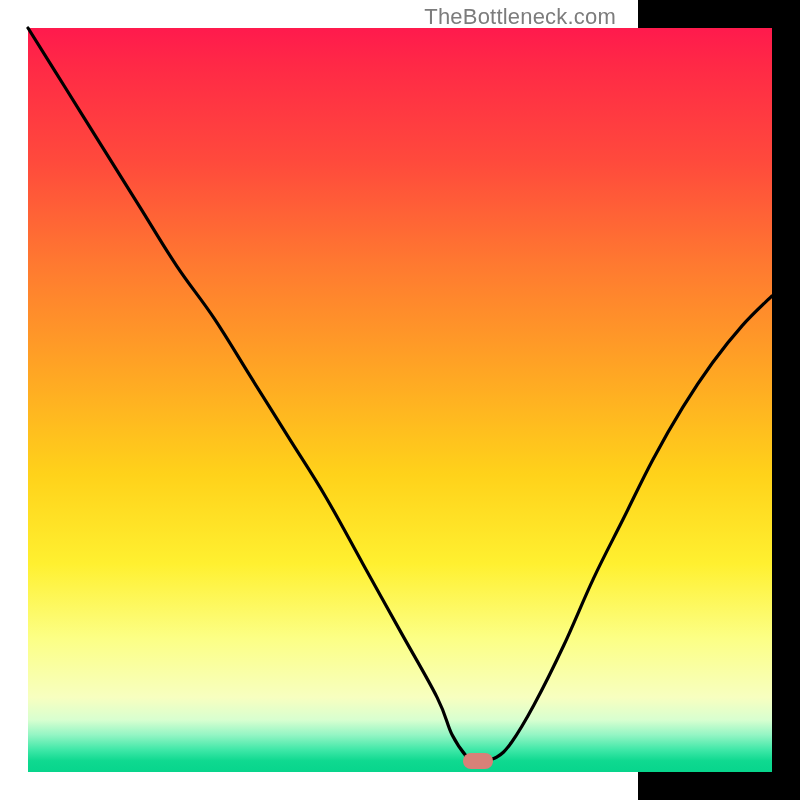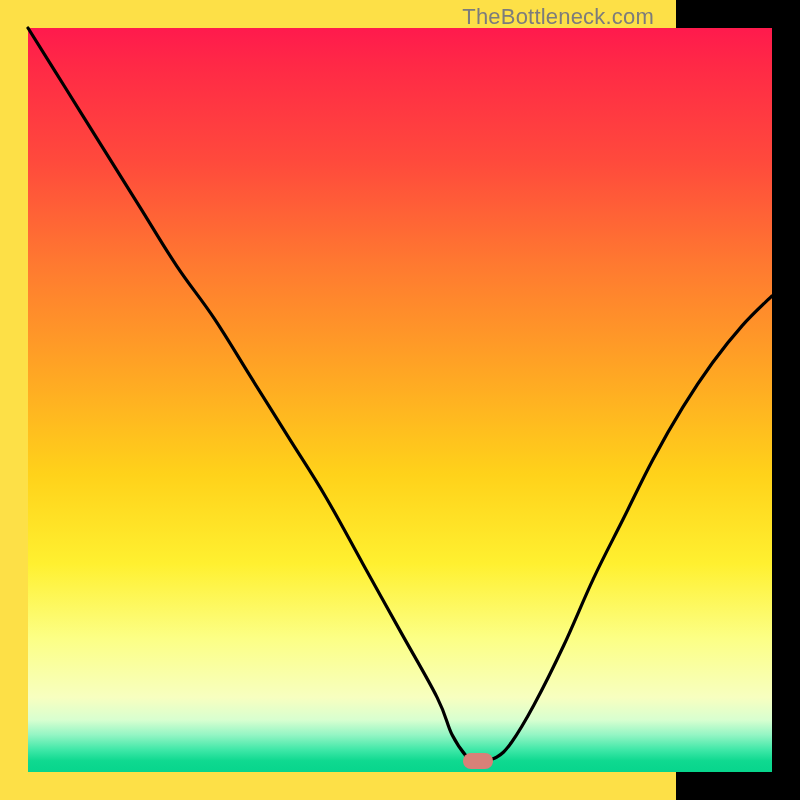--- a/index.html
+++ b/index.html
@@ -10,22 +10,21 @@
     background: #000000;
     overflow: hidden;
     font-family: Arial, Helvetica, sans-serif;
   }
   .frame {
     position: absolute;
     left: 0;
     top: 0;
     width: 638px;
     height: 800px;
-    background: #fde047;
-    padding-left: 38px;
+    background: #ffffff;
   }
   .plot-area {
     position: absolute;
     
     left: 28px;
     top: 28px;
     width: 744px;
     height: 744px;
     
     background: linear-gradient(

